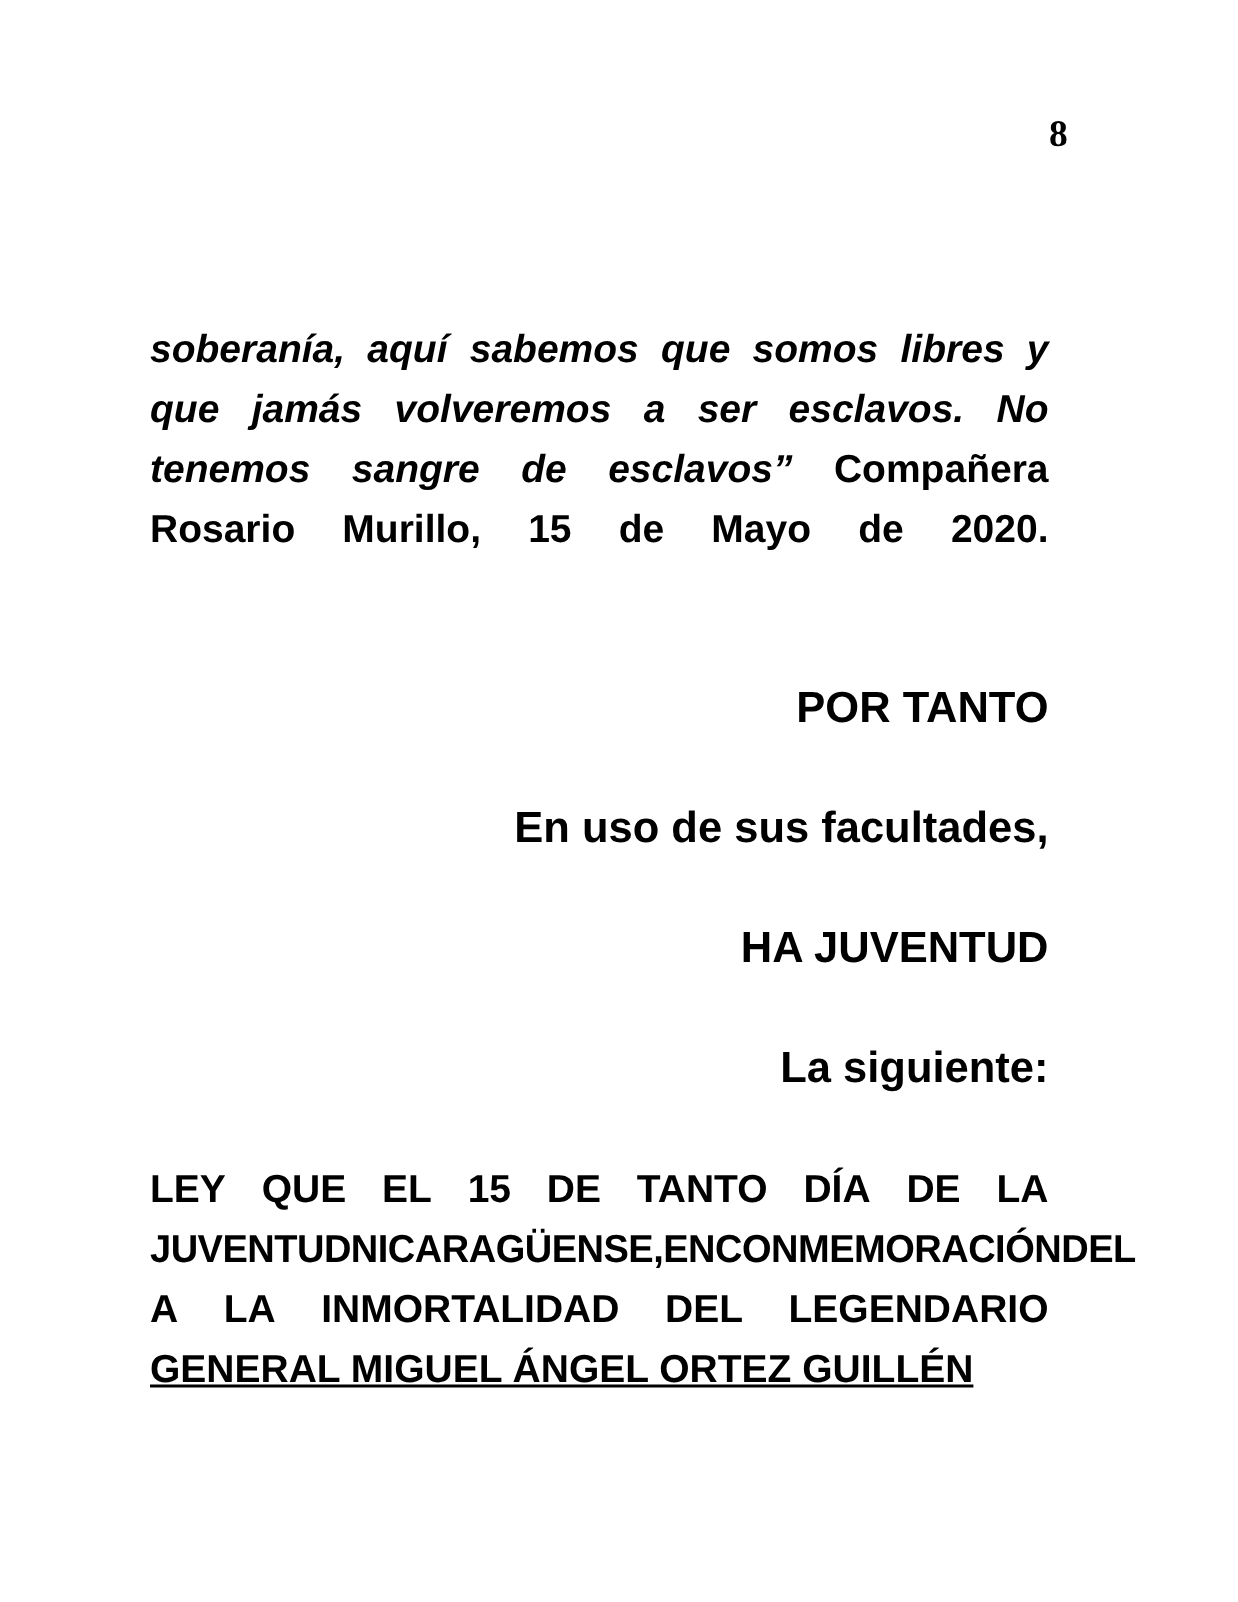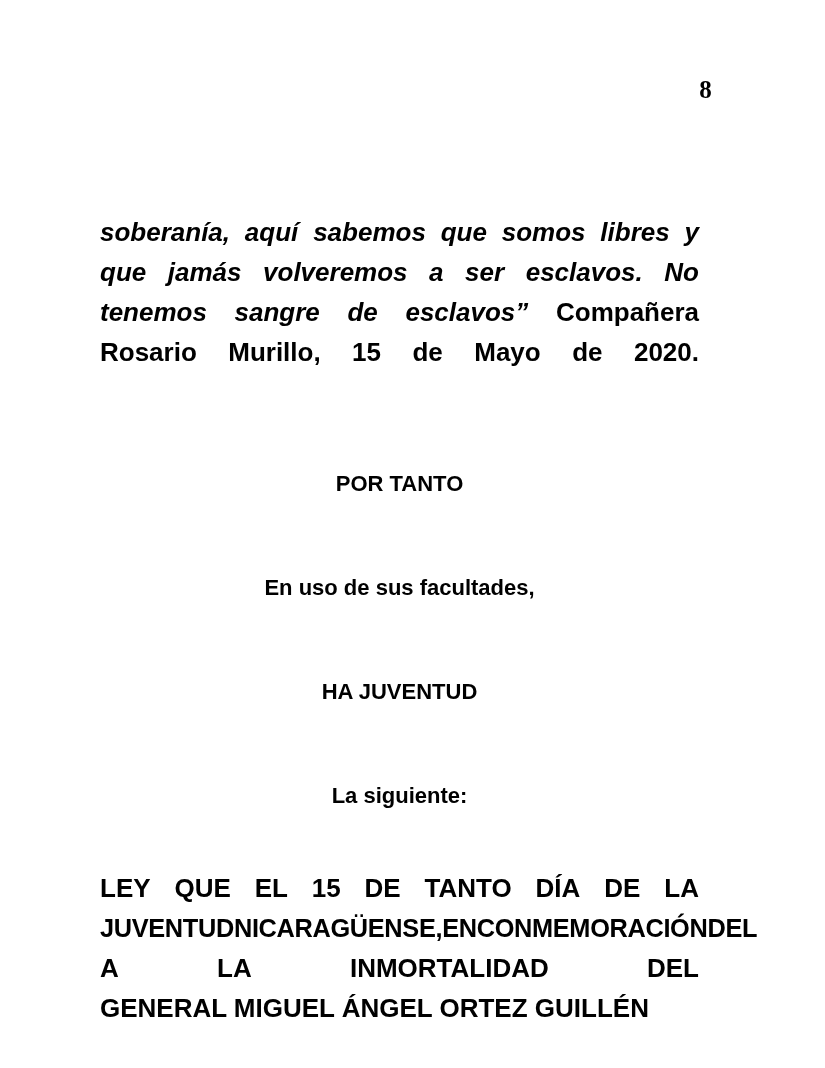--- a/index.html
+++ b/index.html
@@ -67,25 +67,25 @@
     font-style: normal;
   }
 
   
   .gap-line {
     height: 40px;
   }
 
   
   .heading {
-    font-size: 22px;
+    font-size: 29px;
     line-height: 40px;
     font-weight: bold;
-    text-align: center;
-    margin: 12px;
+    text-align: right;
+    margin: 0;
     white-space: nowrap;
   }
 
   
   .title-block {
     margin: 0;
   }
 
   .title-line {
     font-size: 26px;
@@ -93,20 +93,21 @@
     font-weight: bold;
     margin: 0;
     white-space: nowrap;
     display: flex;
     justify-content: space-between;
   }
 
   
   .title-line.flush-left {
     display: block;
+    text-decoration: underline;
   }
 
   
   .title-line.condensed {
     transform: scaleX(0.975);
     transform-origin: left center;
     letter-spacing: -0.35px;
   }
 
   .title-line.condensed .w {
@@ -163,18 +164,19 @@
           <span class="w">NICARAGÜENSE,</span>
           <span class="w">EN</span>
           <span class="w">CONMEMORACIÓN</span>
           <span class="w">DEL</span>
         </div>
       <div class="title-line">
           <span class="w">A</span>
           <span class="w">LA</span>
           <span class="w">INMORTALIDAD</span>
           <span class="w">DEL</span>
+          <span class="w">LEGENDARIO</span>
         </div>
       <div class="title-line flush-left">GENERAL MIGUEL ÁNGEL ORTEZ GUILLÉN</div>
     </div>
 
   </div>
 </div>
 
 </body></html>

